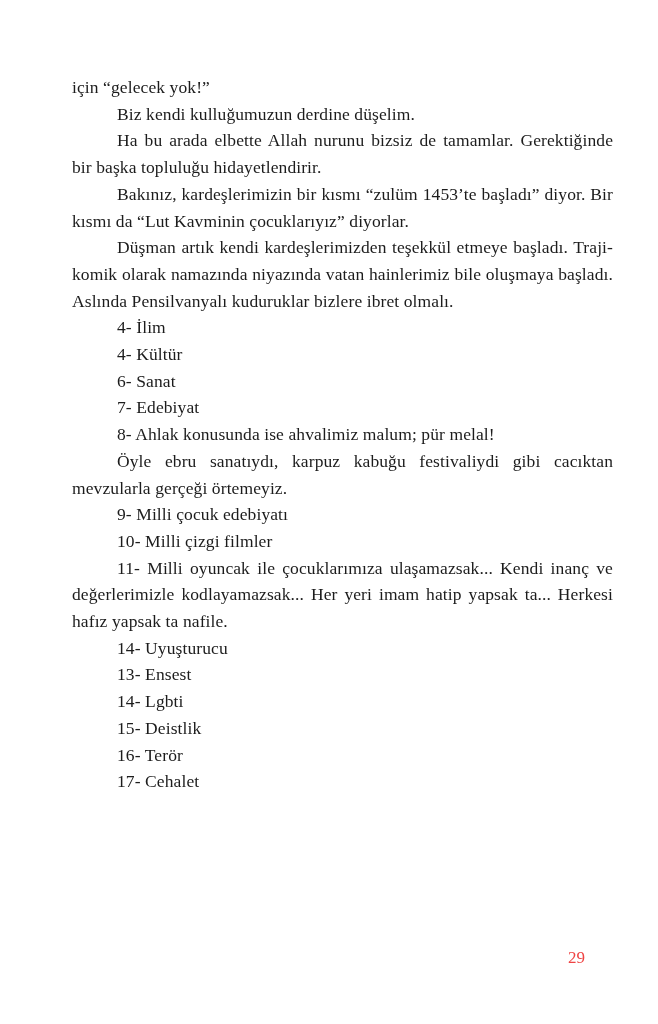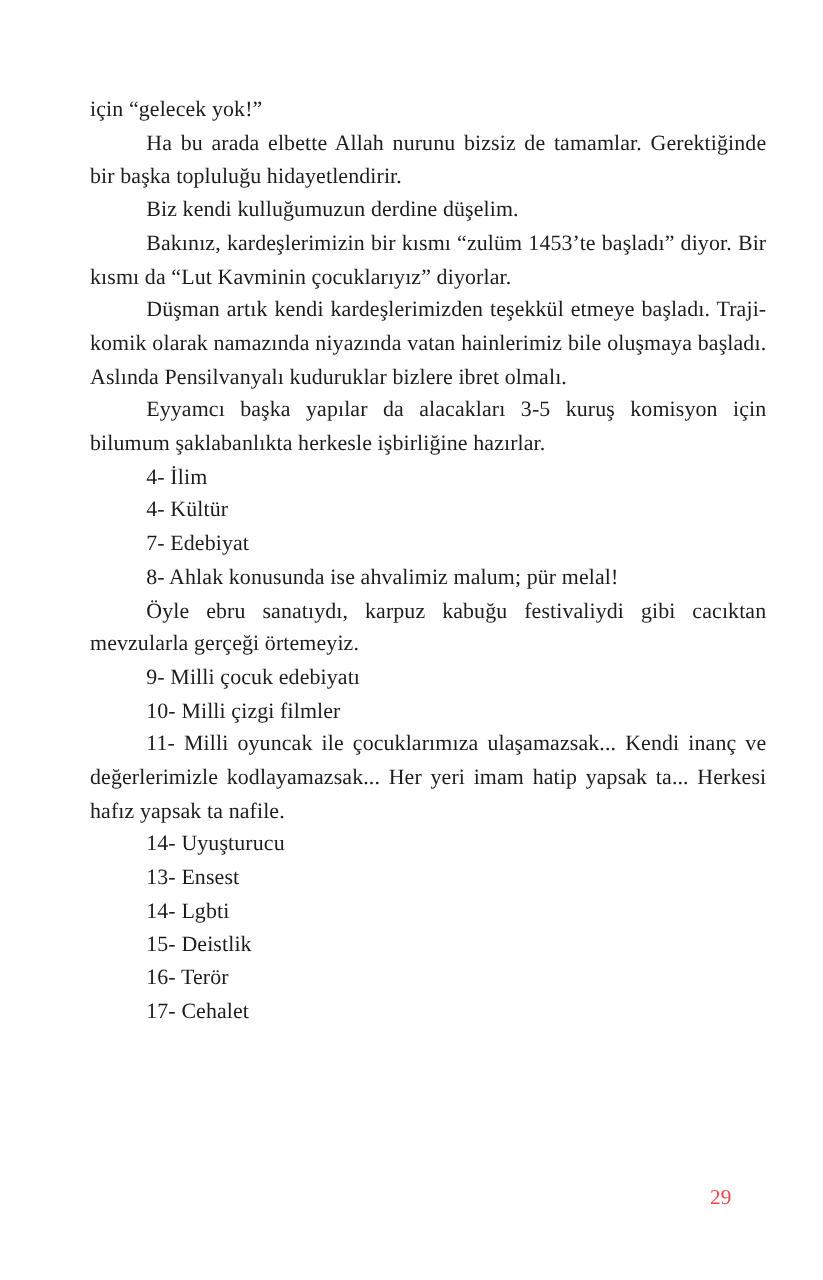--- a/index.html
+++ b/index.html
@@ -46,27 +46,27 @@
     line-height: 27px;
     color: #ef4444;
   }
 </style>
 </head>
 <body>
 
 <div class="page">
   <div class="text-block">
       <p class="continuation">için “gelecek yok!”</p>
+      <p class="para">Biz kendi kulluğumuzun derdine düşelim.</p>
       <p class="para">Ha bu arada elbette Allah nurunu bizsiz de tamamlar. Gerektiğinde bir başka topluluğu hidayetlendirir.</p>
-      <p class="para">Biz kendi kulluğumuzun derdine düşelim.</p>
       <p class="para">Bakınız, kardeşlerimizin bir kısmı “zulüm 1453’te başladı” diyor. Bir kısmı da “Lut Kavminin çocuklarıyız” diyorlar.</p>
       <p class="para">Düşman artık kendi kardeşlerimizden teşekkül etmeye başladı. Traji-komik olarak namazında niyazında vatan hainlerimiz bile oluşmaya başladı. Aslında Pensilvanyalı kuduruklar bizlere ibret olmalı.</p>
-      <p class="para">Eyyamcı başka yapılar da alacakları 3-5 kuruş komisyon için bilumum şaklabanlıkta herkesle işbirliğine hazırlar.</p>
       <p class="list-item">4- İlim</p>
       <p class="list-item">4- Kültür</p>
+      <p class="list-item">6- Sanat</p>
       <p class="list-item">7- Edebiyat</p>
       <p class="list-item">8- Ahlak konusunda ise ahvalimiz malum; pür melal!</p>
       <p class="para">Öyle ebru sanatıydı, karpuz kabuğu festivaliydi gibi cacıktan mevzularla gerçeği örtemeyiz.</p>
       <p class="list-item">9- Milli çocuk edebiyatı</p>
       <p class="list-item">10- Milli çizgi filmler</p>
       <p class="para">11- Milli oyuncak ile çocuklarımıza ulaşamazsak... Kendi inanç ve değerlerimizle kodlayamazsak... Her yeri imam hatip yapsak ta... Herkesi hafız yapsak ta nafile.</p>
       <p class="list-item">14- Uyuşturucu</p>
       <p class="list-item">13- Ensest</p>
       <p class="list-item">14- Lgbti</p>
       <p class="list-item">15- Deistlik</p>

